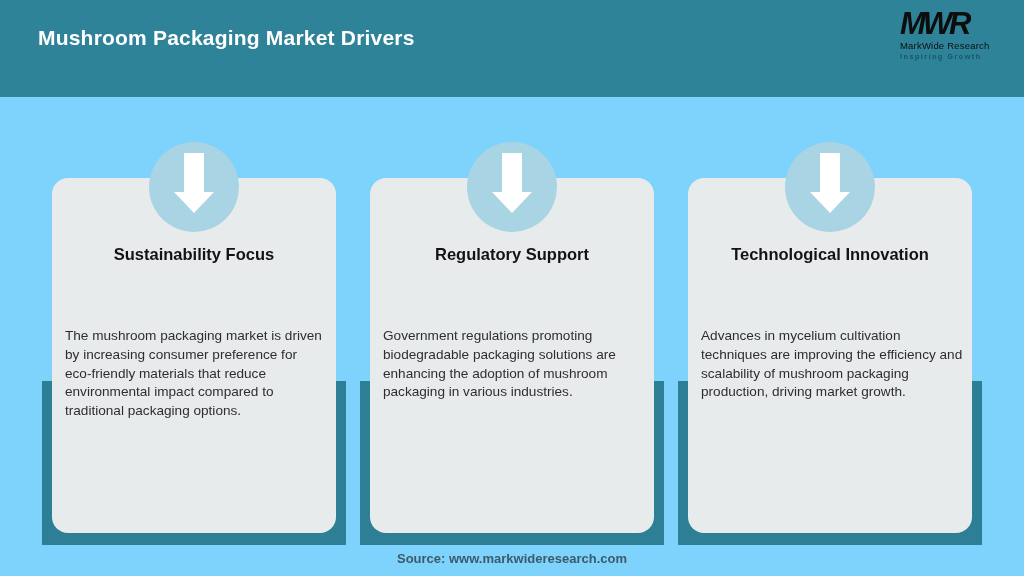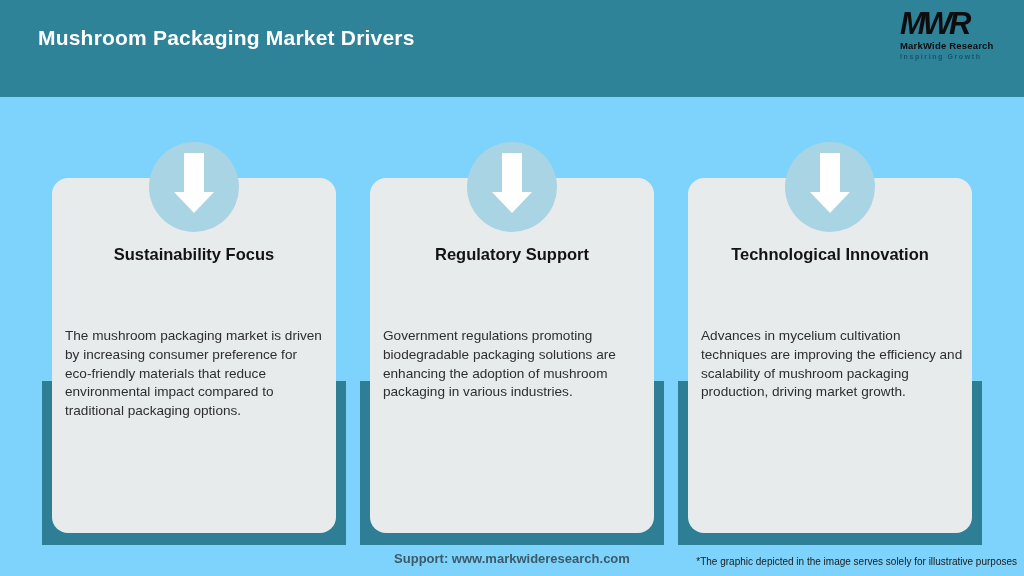--- a/index.html
+++ b/index.html
@@ -18,21 +18,21 @@
   }
   .logo{
     position:absolute;right:14px;top:8px;width:110px;
     line-height:1;
   }
   .logo-monogram{
     font-size:31px;font-weight:bold;font-style:italic;
     color:#0d0d0d;letter-spacing:-3px;display:block;
   }
   .logo-name{
-    display:block;font-size:9.5px;font-weight:bold;color:#0d0d0d;
+    display:block;font-size:9.5px;font-weight:normal;color:#0d0d0d;
     margin-top:2px;letter-spacing:.2px;
   }
   .logo-tagline{
     display:block;font-size:7px;font-weight:bold;color:#14566b;
     margin-top:2px;letter-spacing:1.6px;
   }
   
   .column{position:absolute;top:130px;width:304px;height:420px;}
   .col-1{left:42px;} .col-2{left:360px;} .col-3{left:678px;}
   .backing{
@@ -111,16 +111,15 @@
     <div class="circle">
       <svg width="90" height="90" viewBox="0 0 90 90">
         <rect x="35" y="11" width="20" height="40" fill="#ffffff"></rect>
         <polygon points="25,50 65,50 45,71" fill="#ffffff"></polygon>
       </svg>
     </div>
     <div class="card-title">Technological Innovation</div>
     <div class="card-body">Advances in mycelium cultivation techniques are improving the efficiency and scalability of mushroom packaging production, driving market growth.</div>
   </div>
 
-  <div class="source">Support: www.markwideresearch.com</div>
-  <div class="disclaimer">*The graphic depicted in the image serves solely for illustrative purposes</div>
+  <div class="source">Source: www.markwideresearch.com</div>
 
 </div>
 
 </body></html>

